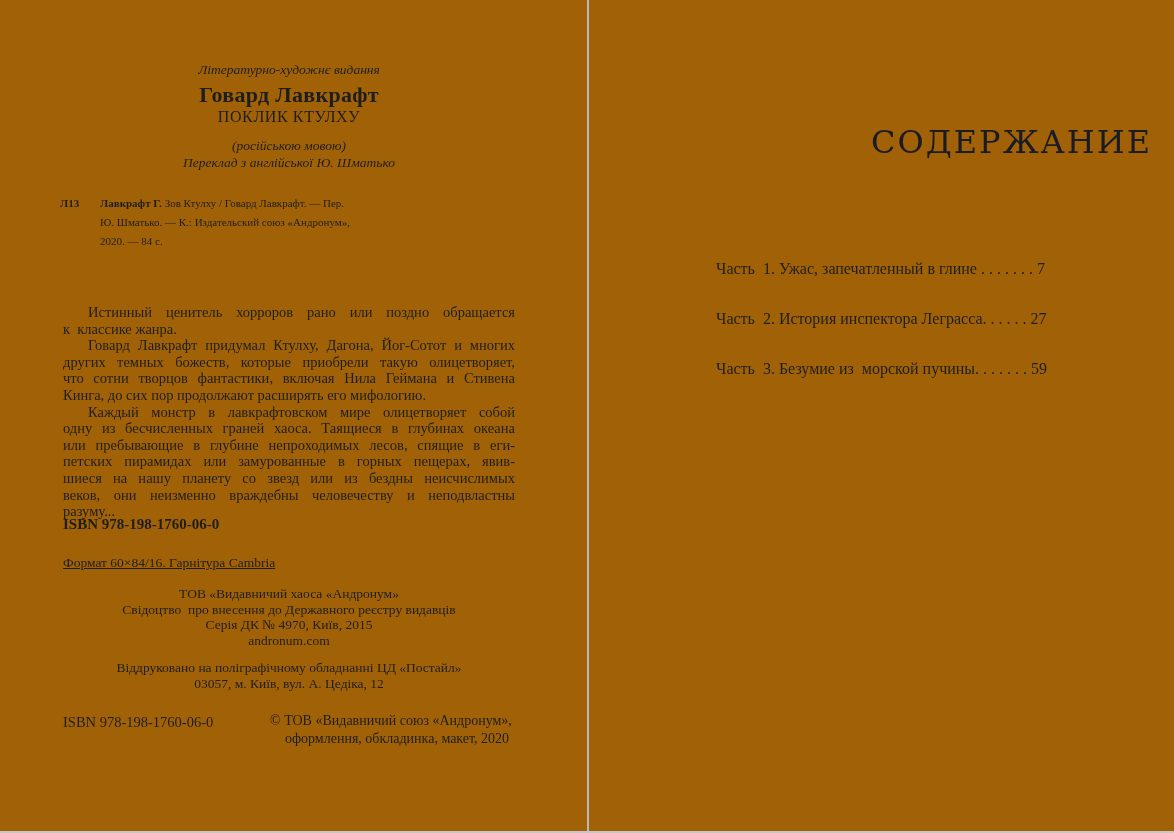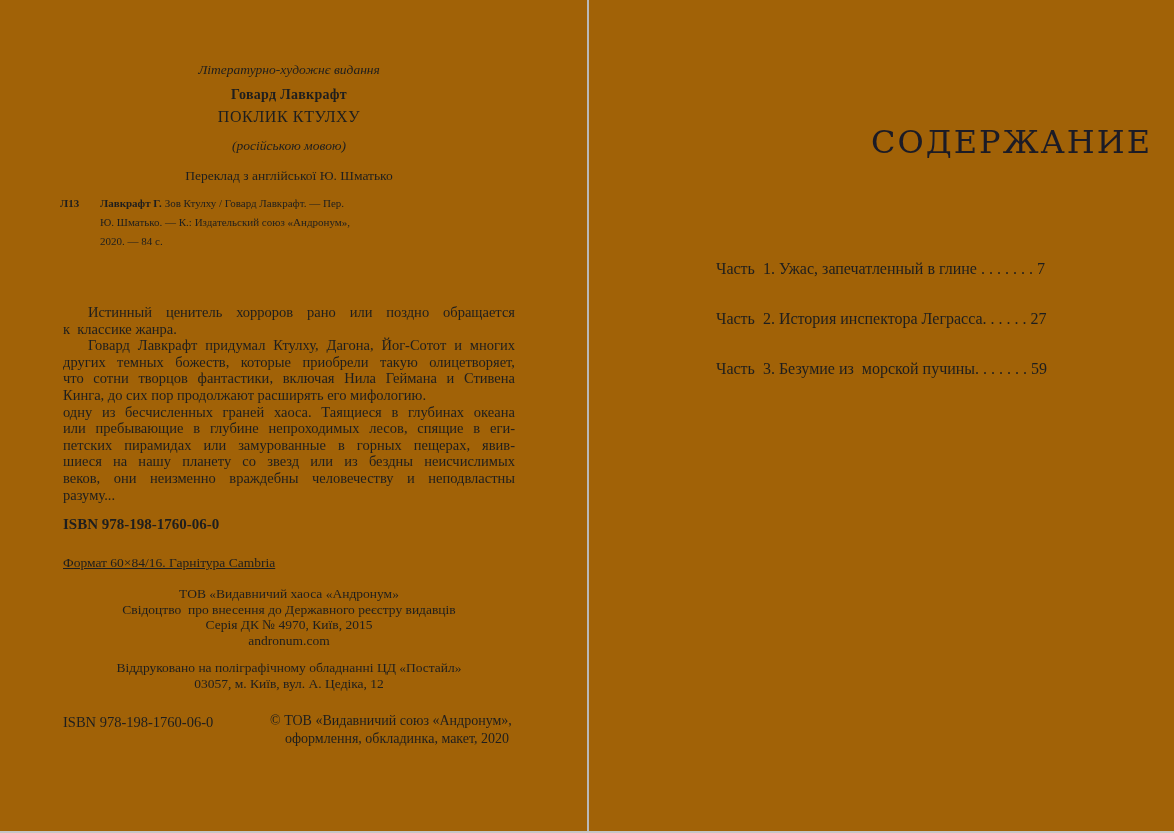--- a/index.html
+++ b/index.html
@@ -10,24 +10,24 @@
     background: #a16207;
     font-family: "Liberation Serif", serif;
     color: #1e1e1e;
     overflow: hidden;
   }
   .abs { position: absolute; }
 
   
   .head { left: 63px; top: 62px; width: 452px; text-align: center; }
   .edition-note { font-style: italic; font-size: 13.5px; line-height: 16px; }
-  .book-author { font-weight: bold; font-size: 14px; line-height: 22px; margin-top: 6px; letter-spacing: .3px; }
+  .book-author { font-weight: bold; font-size: 22px; line-height: 22px; margin-top: 6px; letter-spacing: .3px; }
   .book-title { font-size: 16px; line-height: 20px; margin-top: 1px; letter-spacing: .6px; }
   .language-note { font-style: italic; font-size: 13.5px; line-height: 16px; margin-top: 11px; }
-  .translator-note { font-size: 13.5px; line-height: 16px; margin-top: 14px; }
+  .translator-note { font-style: italic; font-size: 13.5px; line-height: 16px; margin-top: 1px; }
 
   .bib { left: 60px; top: 194px; width: 456px; font-size: 11px; line-height: 19px; display: flex; }
   .bib-index { font-weight: bold; flex: 0 0 40px; }
   .bib-author { font-weight: bold; }
 
   .annotation { left: 63px; top: 261px; width: 452px; font-size: 14.5px; line-height: 16.6px; margin-top: 43px; }
   .pline { text-align: justify; text-align-last: justify; }
   .pline.last { text-align-last: left; }
   .pline.indent { text-indent: 25px; }
 
@@ -78,20 +78,21 @@
     </span>
   </div>
 
   <div class="abs annotation">
     <div class="pline indent">Истинный ценитель хорроров рано или поздно обращается</div>
     <div class="pline last">к&nbsp; классике жанра.</div>
     <div class="pline indent">Говард Лавкрафт придумал Ктулху, Дагона, Йог-Сотот и многих</div>
     <div class="pline">других темных божеств, которые приобрели такую олицетворяет,</div>
     <div class="pline">что сотни творцов фантастики, включая Нила Геймана и Стивена</div>
     <div class="pline last">Кинга, до сих пор продолжают расширять его мифологию.</div>
+    <div class="pline indent">Каждый монстр в лавкрафтовском мире олицетворяет собой</div>
     <div class="pline">одну из бесчисленных граней хаоса. Таящиеся в глубинах океана</div>
     <div class="pline">или пребывающие в глубине непроходимых лесов, спящие в еги-</div>
     <div class="pline">петских пирамидах или замурованные в горных пещерах, явив-</div>
     <div class="pline">шиеся на нашу планету со звезд или из бездны неисчислимых</div>
     <div class="pline">веков, они неизменно враждебны человечеству и неподвластны</div>
     <div class="pline last">разуму...</div>
   </div>
 
   <div class="abs isbn-main">ISBN 978-198-1760-06-0</div>
 

